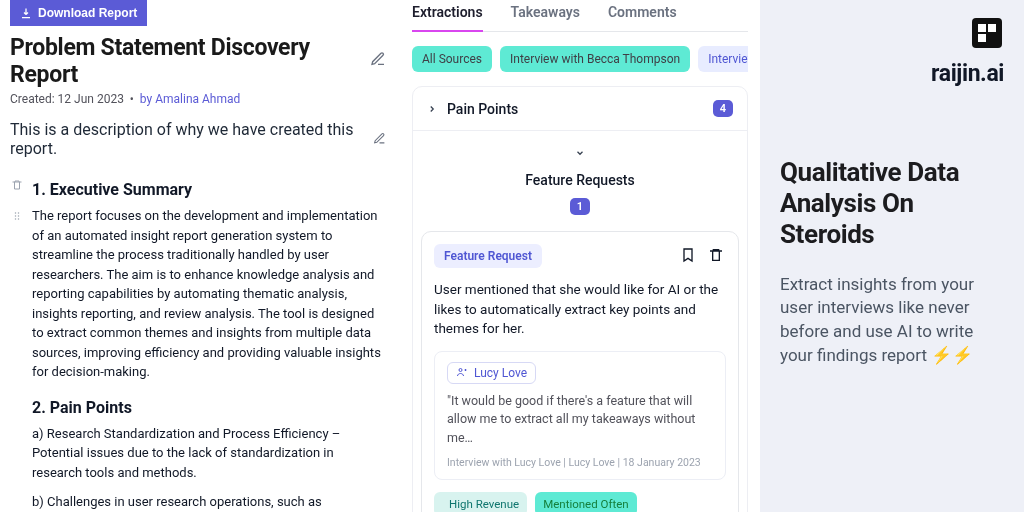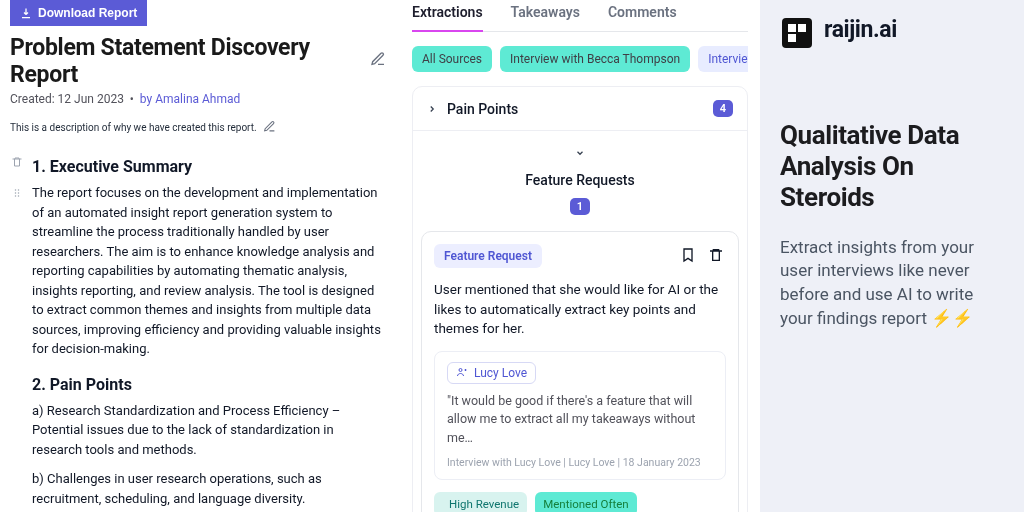--- a/index.html
+++ b/index.html
@@ -16,21 +16,21 @@
   .dl-btn {
     display: inline-flex; align-items: center; gap: 6px;
     background: #5b5bd6; color: #fff; padding: 6px 10px; border-radius: 0;
     font-size: 12px; font-weight: 600; cursor: pointer; border: none;
   }
   .title-row { display: flex; align-items: center; gap: 8px; margin-top: 8px; }
   h1.title { font-size: 23px; font-weight: 700; letter-spacing: -0.3px; }
   .edit-ic { color: #6b7280; }
   .meta { font-size: 12px; color: #52525b; margin-top: 4px; }
   .meta a { color: #5b5bd6; text-decoration: none; }
-  .desc-row { display: flex; align-items: center; gap: 6px; margin-top: 14px; font-size: 10px; color: #1f2937; }
+  .desc-row { display: flex; align-items: center; gap: 6px; margin-top: 14px; font-size: 16px; color: #1f2937; }
 
   .body-row { display: flex; gap: 8px; margin-top: 18px; }
   .gutter { width: 14px; display: flex; flex-direction: column; align-items: center; gap: 12px; color: #9ca3af; }
   .gutter svg { width: 12px; height: 12px; }
   .doc { flex: 1; font-size: 13px; line-height: 1.5; color: #111827; }
   .doc h2 { font-size: 16px; font-weight: 700; margin-top: 2px; margin-bottom: 4px; }
   .doc h2.later { margin-top: 14px; }
   .doc p { margin-bottom: 10px; }
 
   
@@ -62,21 +62,21 @@
   .quote { font-size: 12.5px; color: #52525b; margin-top: 8px; line-height: 1.5; }
   .quote-meta { font-size: 10.5px; color: #9ca3af; margin-top: 8px; }
 
   .tags { display: flex; gap: 8px; margin-top: 12px; flex-wrap: wrap; }
   .tag { font-size: 11.5px; padding: 5px 8px; border-radius: 6px; cursor: pointer; }
   .tag.teal { background: #d8f3ef; color: #0f766e; padding-left: 15px; }
   .tag.green { background: #5eead4; color: #15803d; }
   .tag.add { border: 1px solid #e5e7eb; color: #6b7280; }
 
   
-  .brand { display: flex; align-items: flex-start; gap: 10px; }
+  .brand { display: flex; align-items: flex-end; gap: 10px; flex-direction: column; }
   .brand-name { font-size: 23px; font-weight: 700; color: #111827; letter-spacing: -0.4px; }
   .tagline { font-size: 26px; font-weight: 700; line-height: 1.2; margin-top: 70px; letter-spacing: -0.4px; color: #1c1c1f; }
   .blurb { font-size: 17px; color: #4b5563; margin-top: 22px; line-height: 1.4; }
 </style>
 </head>
 <body>
 
 <div class="col-left">
 
   <button class="dl-btn">

